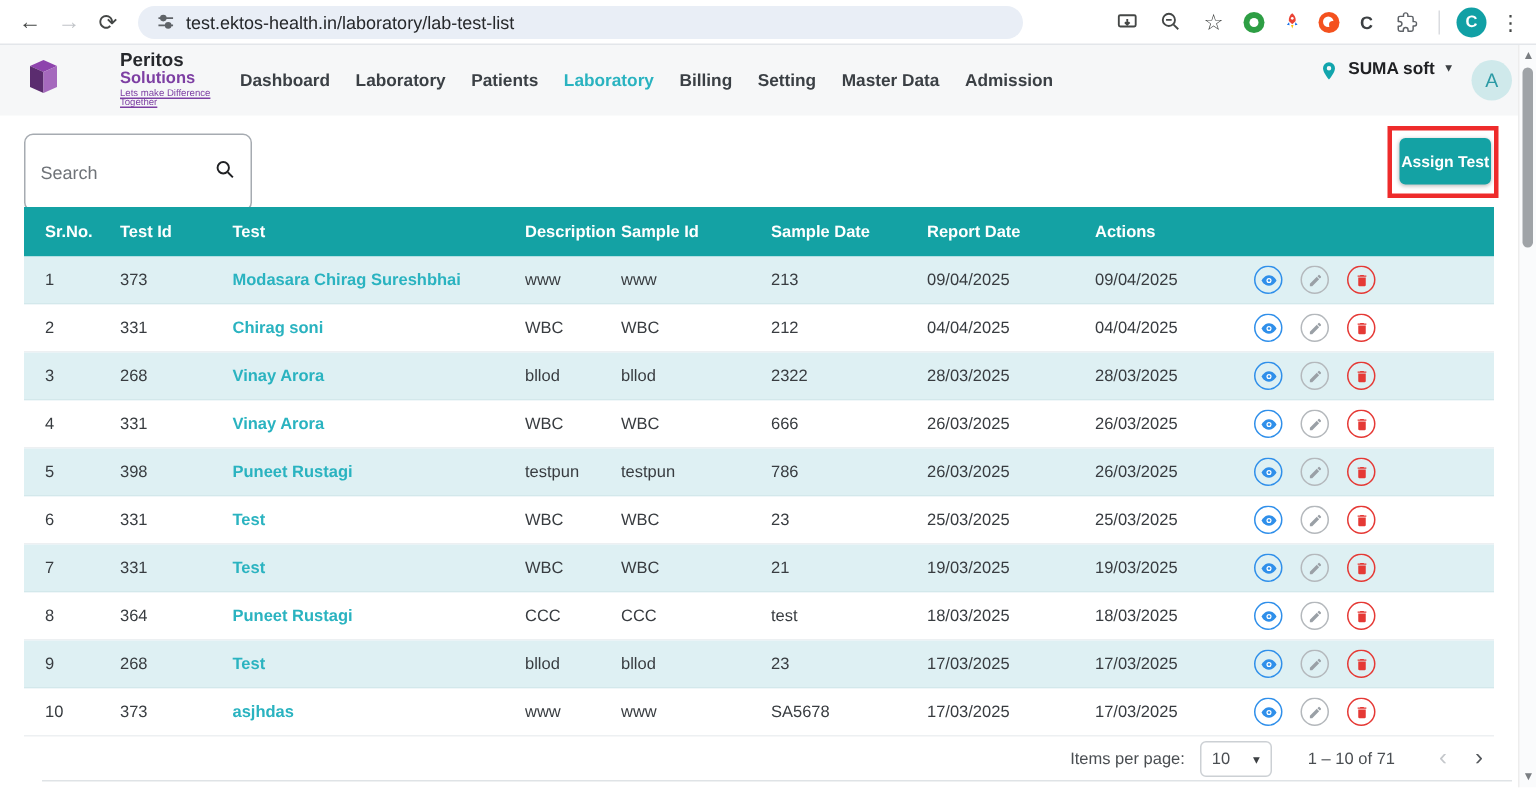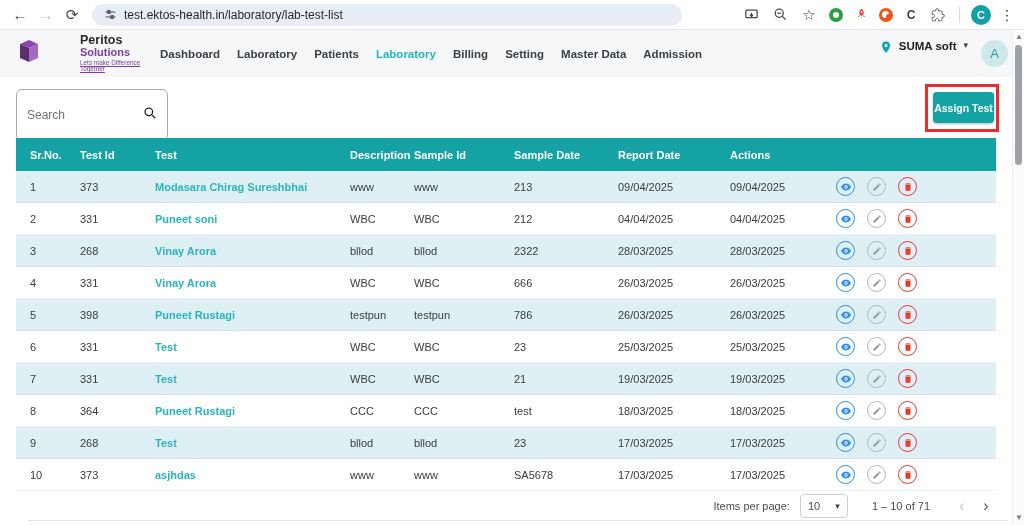--- a/index.html
+++ b/index.html
@@ -240,21 +240,21 @@
         <svg width="10" height="10" viewBox="0 0 24 24">
               <path d="M6 19a2 2 0 002 2h8a2 2 0 002-2V7H6v12zM19 4h-3.5l-1-1h-5l-1 1H5v2h14V4z" fill="#e53935"></path>
             </svg>
       </button>
     </div>
   </div>
 
   <div class="trow">
     <div class="cell">2</div>
     <div class="cell">331</div>
-    <div class="cell patient">Puneet soni</div>
+    <div class="cell patient">Chirag soni</div>
     <div class="cell">WBC</div>
     <div class="cell">WBC</div>
     <div class="cell">212</div>
     <div class="cell">04/04/2025</div>
     <div class="cell">04/04/2025</div>
     <div class="cell actions">
       <button class="icon-btn view">
         <svg width="12" height="12" viewBox="0 0 24 24">
               <path d="M12 5C5.5 5 2 12 2 12s3.5 7 10 7 10-7 10-7-3.5-7-10-7z" fill="#2f8fea"></path>
               <circle cx="12" cy="12" r="3.4" fill="#fff"></circle>

